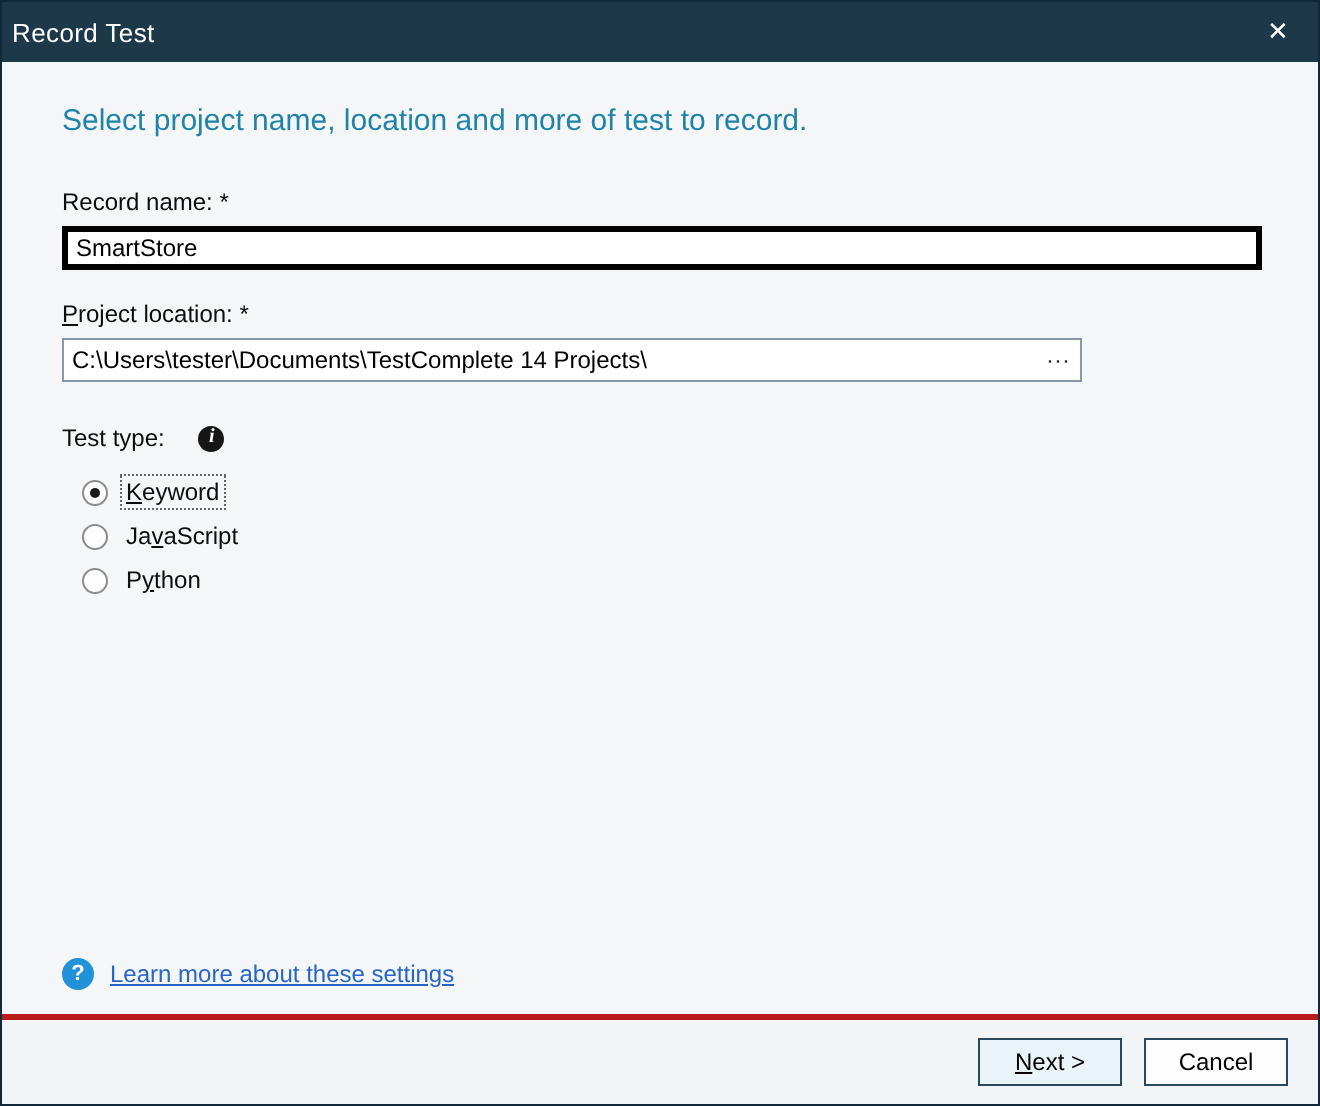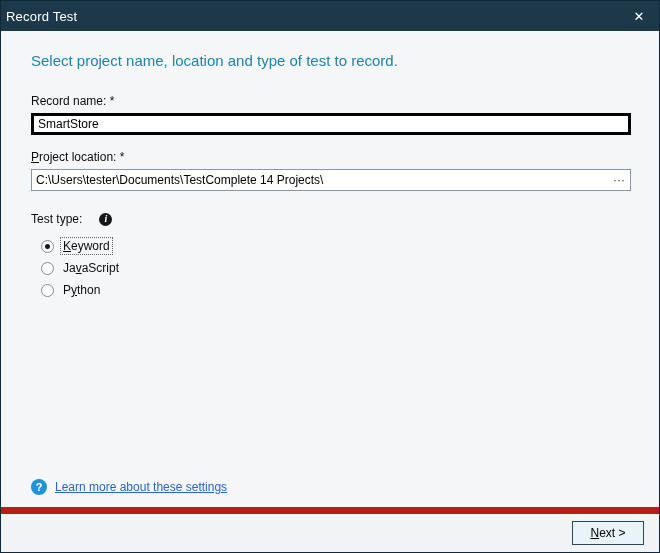--- a/index.html
+++ b/index.html
@@ -48,21 +48,21 @@
     border: 3px solid #000000;
     background: #ffffff;
     font-family: "Liberation Sans", sans-serif;
     font-size: 12px; color: #000;
     padding: 0 4px;
     outline: none;
   }
 
   .input-wrap {
     margin-top: 5px;
-    width: 600px; height: 22px;
+    width: 510px; height: 22px;
     border: 1px solid #8797a7;
     background: #ffffff;
     display: flex; align-items: center;
   }
   .input-wrap input {
     flex: 1 1 auto; height: 100%;
     border: none; outline: none;
     font-family: "Liberation Sans", sans-serif;
     font-size: 12px; color: #000;
     padding: 0 4px; background: transparent;
@@ -110,21 +110,21 @@
     font-size: 11px; font-weight: bold;
     display: inline-flex; align-items: center; justify-content: center;
     line-height: 1;
   }
   .help-link { font-size: 12px; color: #2666c8; text-decoration: underline; cursor: pointer; }
 
   
   .footer {
     flex: 0 0 45px;
     background: #f1f3f5;
-    border-top: 7px solid #b91c1c;
+    border-top: 3px solid #b91c1c;
     display: flex; align-items: center; justify-content: flex-end;
     gap: 11px; padding-right: 15px;
   }
   .btn {
     width: 72px; height: 24px;
     font-family: "Liberation Sans", sans-serif;
     font-size: 12px; color: #000;
     border: 1px solid #2a485d;
     cursor: pointer;
   }
@@ -136,21 +136,21 @@
 
 <div class="dialog">
 
   <div class="titlebar">
     <span class="title">Record Test</span>
     <span class="close">✕</span>
   </div>
 
   <div class="body">
 
-    <div class="heading">Select project name, location and type of test to record.</div>
+    <div class="heading">Select project name, location and more of test to record.</div>
 
     <label class="field-label">Record name: *</label>
     <input class="text-input" type="text" value="SmartStore" style="">
 
     <label class="field-label second"><span class="mn">P</span><span>roject location: *</span></label>
     <div class="input-wrap">
       <input type="text" value="C:\Users\tester\Documents\TestComplete 14 Projects\" style="">
       <button class="browse-btn">···</button>
     </div>
 
@@ -176,15 +176,16 @@
 
     <div class="help-row">
       <span class="help-icon">?</span>
       <a class="help-link">Learn more about these settings</a>
     </div>
 
   </div>
 
   <div class="footer">
     <button class="btn primary"><span class="mn">N</span><span>ext &gt;</span></button>
+    <button class="btn normal">Cancel</button>
   </div>
 
 </div>
 
 </body></html>

